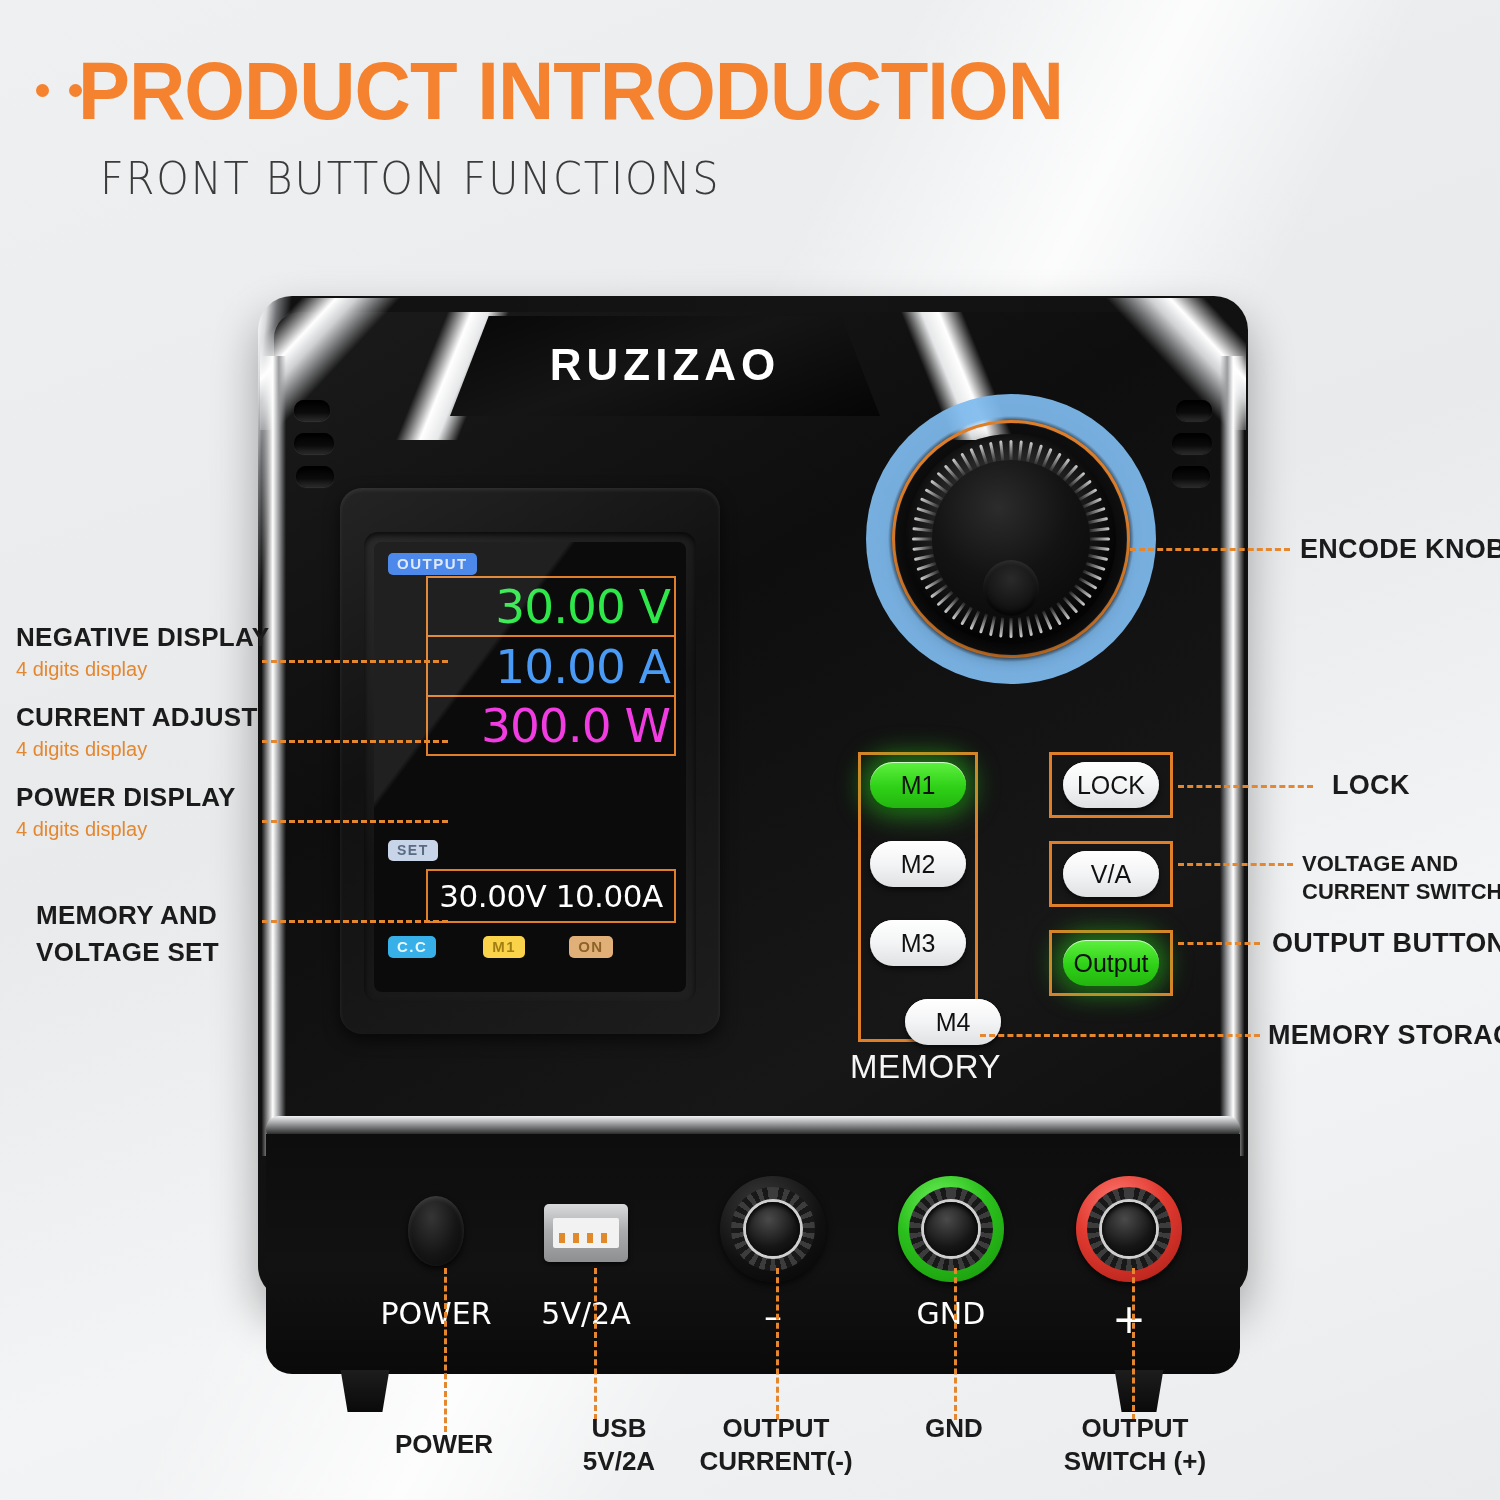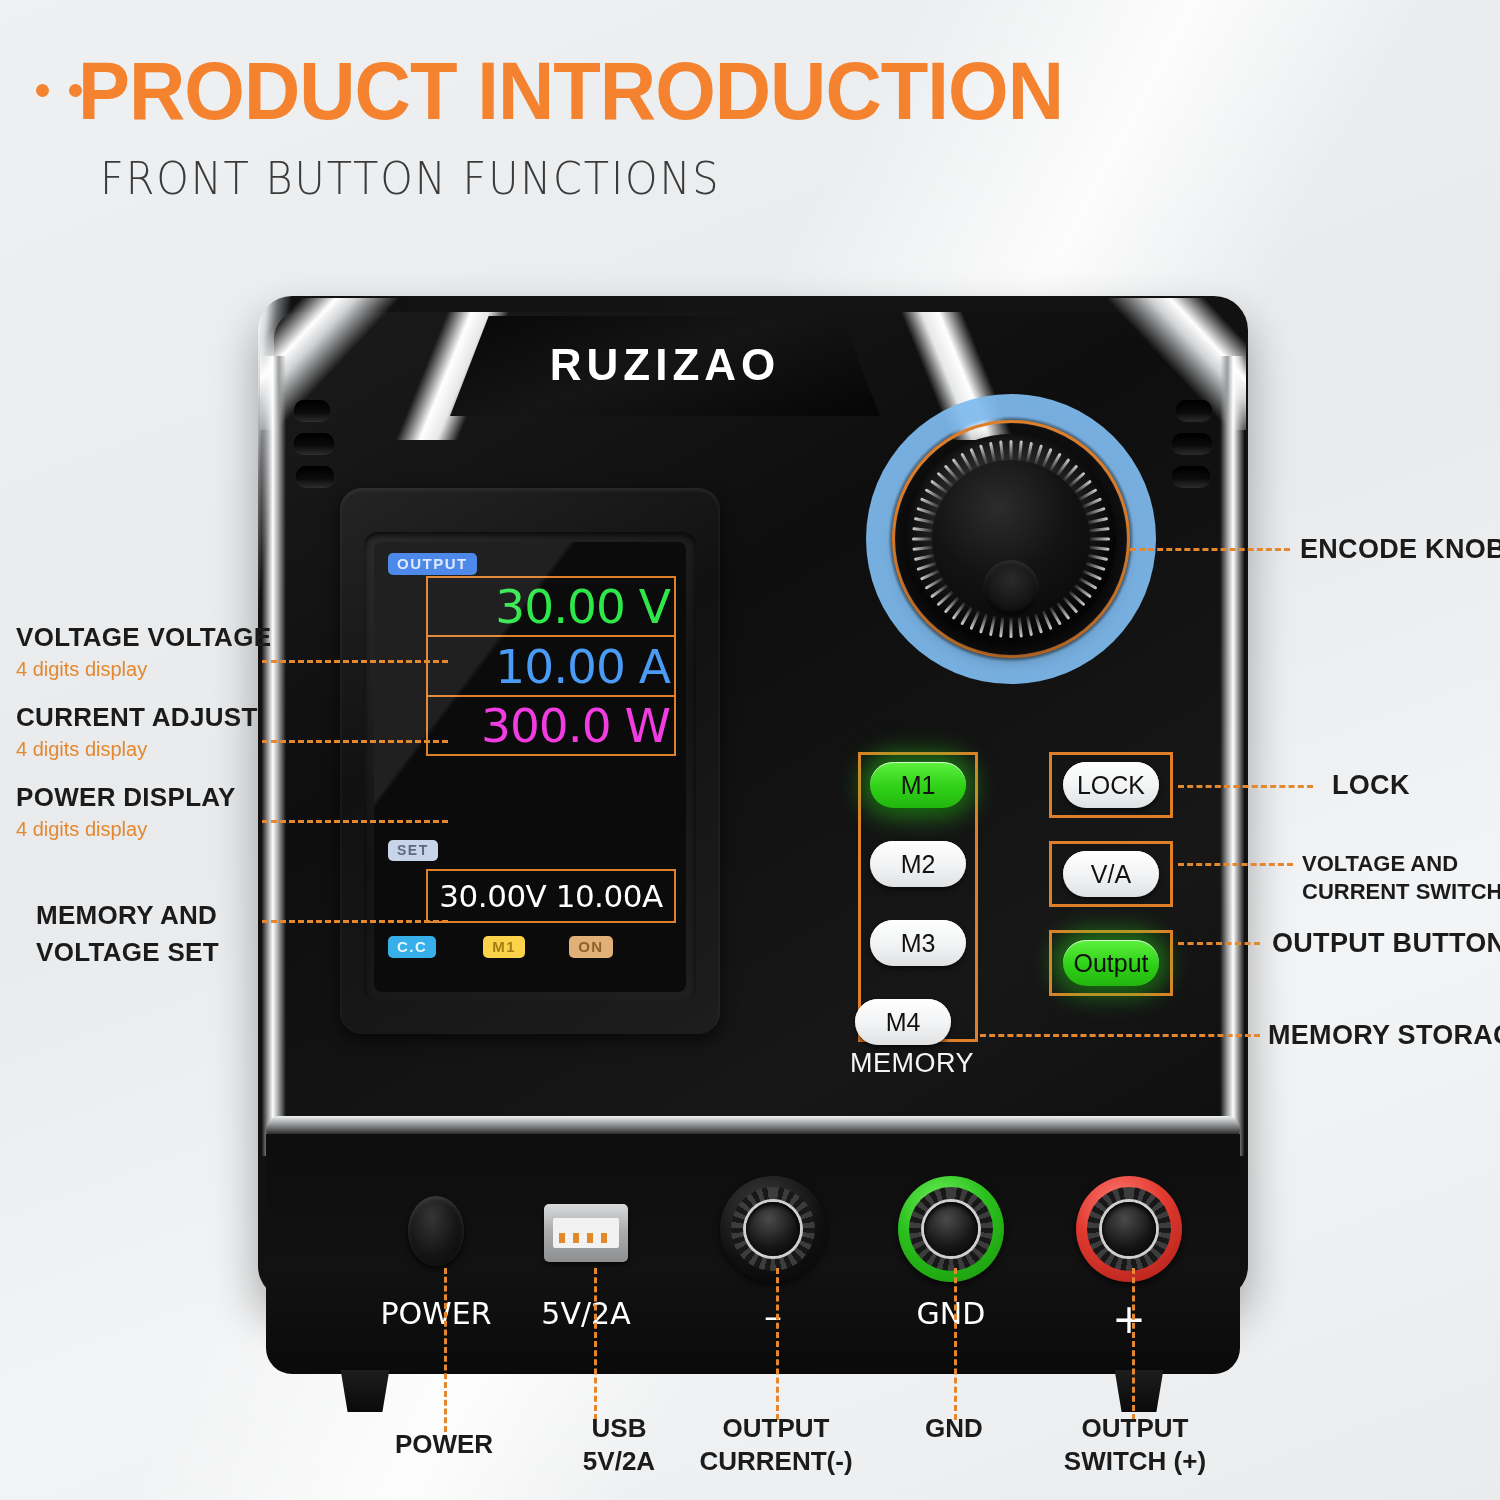--- a/index.html
+++ b/index.html
@@ -203,24 +203,24 @@
     background:linear-gradient(180deg,#ffffff 0%,#f3f4f5 50%,#dfe1e3 100%);
     box-shadow:0 3px 5px rgba(0,0,0,.6), inset 0 1px 0 #fff;
   }
   .mem-btn.on, .side-btn.on {
     background:linear-gradient(180deg,#5ef03f 0%,#2ed117 55%,#23b50f 100%);
     box-shadow:0 0 26px 7px rgba(46,220,30,.55), 0 3px 5px rgba(0,0,0,.5), inset 0 1px 0 rgba(255,255,255,.7);
   }
   #mem1 { left:612px; top:466px; }
   #mem2 { left:612px; top:545px; }
   #mem3 { left:612px; top:624px; }
-  #mem4 { left:597px; top:703px; }
+  #mem4 { left:647px; top:703px; }
   #memory-label {
     position:absolute; left:592px; top:752px; color:#f5f5f5;
-    font-size:27px; letter-spacing:.5px;
+    font-size:33px; letter-spacing:.5px;
   }
 
   
   .side-frame { position:absolute; width:124px; height:66px;
                 border:3px solid #e07f2a; box-sizing:border-box; }
   #f-lock { left:791px; top:456px; }
   #f-va   { left:791px; top:545px; }
   #f-out  { left:791px; top:634px; }
   #b-lock { left:805px; top:466px; }
   #b-va   { left:805px; top:555px; }
@@ -520,21 +520,21 @@
 <div class="hline" style="left:1178px; top:942px; width:82px;"></div>
 <div class="hline" style="left:980px; top:1034px; width:280px;"></div>
 
 <div class="vline" style="left:444px; top:1268px; height:164px;"></div>
 <div class="vline" style="left:594px; top:1268px; height:152px;"></div>
 <div class="vline" style="left:776px; top:1268px; height:152px;"></div>
 <div class="vline" style="left:954px; top:1268px; height:152px;"></div>
 <div class="vline" style="left:1132px; top:1268px; height:152px;"></div>
 
 <div class="cl" style="left:16px; top:622px;">
-  <div class="cl-title">VOLTAGE VOLTAGE</div>
+  <div class="cl-title">NEGATIVE DISPLAY</div>
   <div class="cl-sub">4 digits display</div>
 </div>
 <div class="cl" style="left:16px; top:702px;">
   <div class="cl-title">CURRENT ADJUST</div>
   <div class="cl-sub">4 digits display</div>
 </div>
 <div class="cl" style="left:16px; top:782px;">
   <div class="cl-title">POWER DISPLAY</div>
   <div class="cl-sub">4 digits display</div>
 </div>

